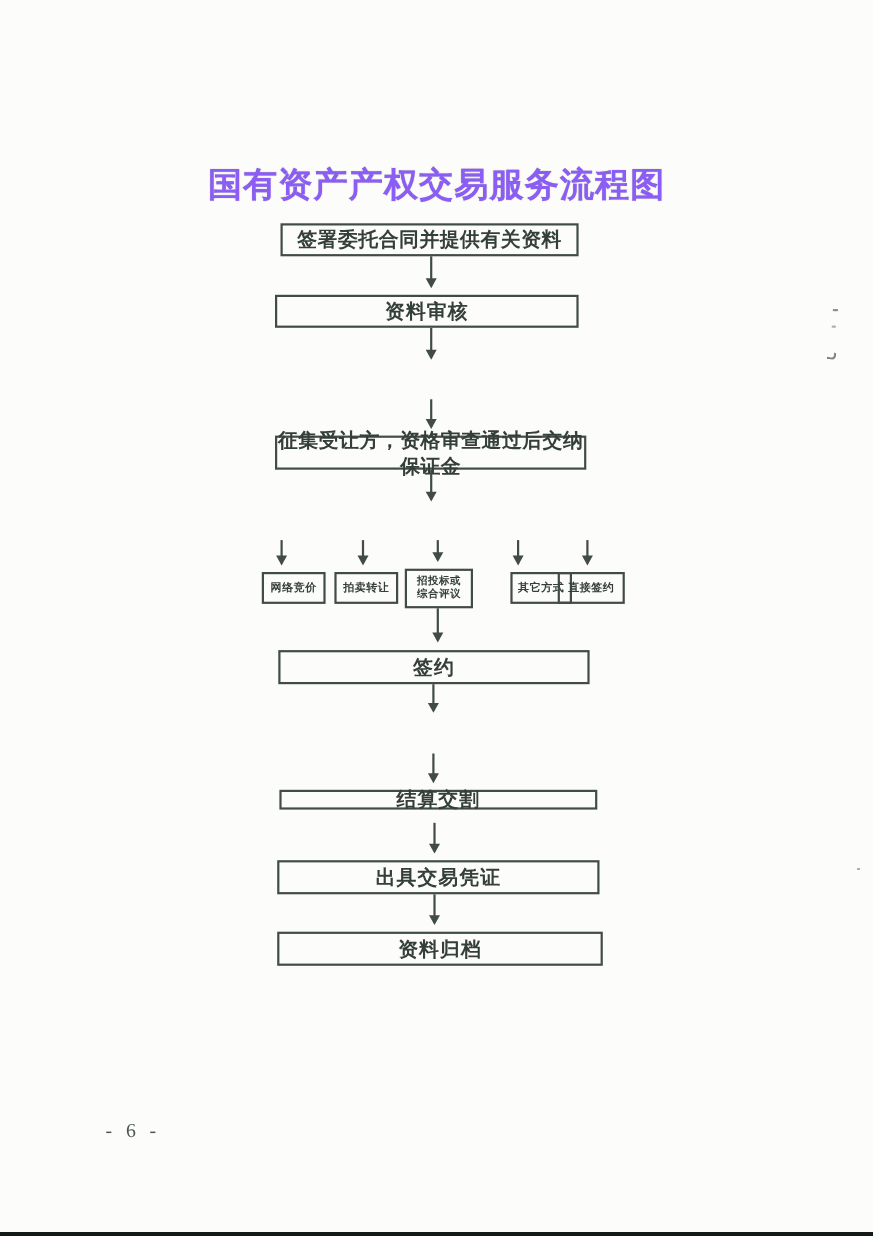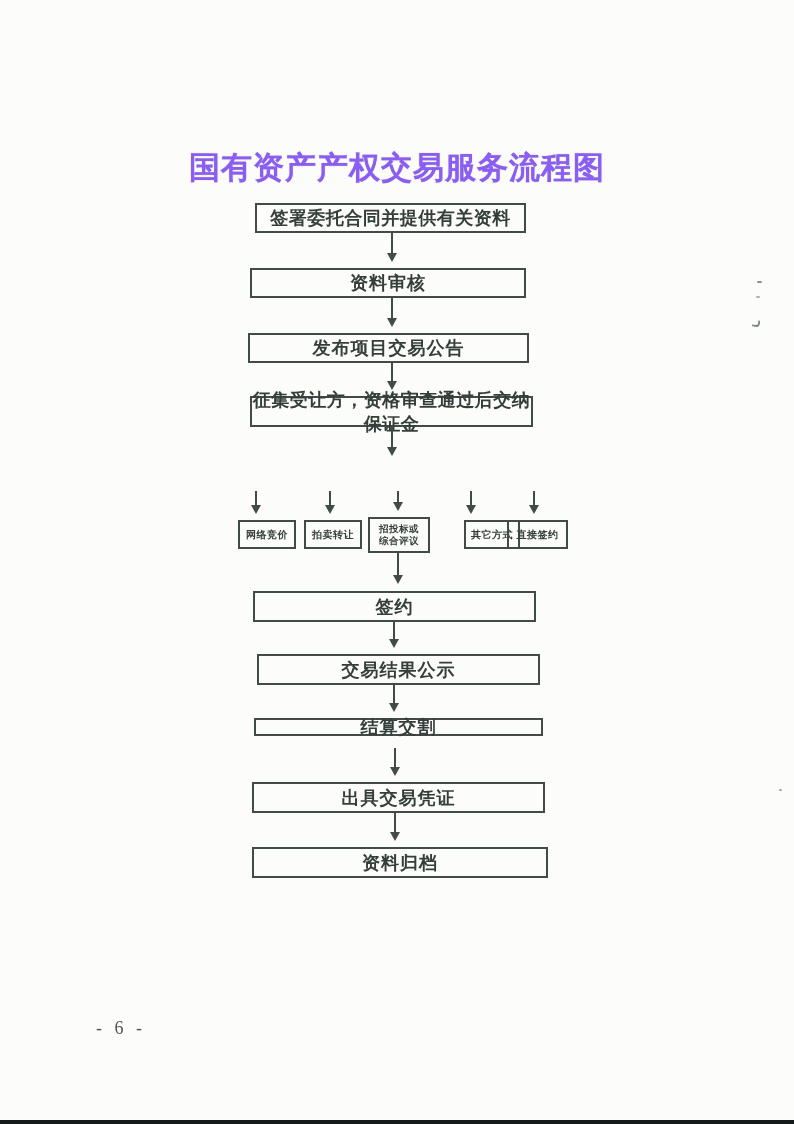--- a/index.html
+++ b/index.html
@@ -130,21 +130,20 @@
 <div class="page">
 
   <h1 class="doc-title">国有资产产权交易服务流程图</h1>
 
   <div class="fbox b1">签署委托合同并提供有关资料</div>
   <div class="arrow a1"></div>
 
   <div class="fbox b2">资料审核</div>
   <div class="arrow a2"></div>
 
-  <div class="fbox b3">发布项目交易公告</div>
   <div class="arrow a3"></div>
 
   <div class="fbox b4">征集受让方，资格审查通过后交纳保证金</div>
   <div class="arrow a4"></div>
 
 
   <div class="arrow f1"></div>
   <div class="arrow f2"></div>
   <div class="arrow f3"></div>
   <div class="arrow f4"></div>
@@ -157,21 +156,20 @@
     <span class="two-line">综合评议</span>
   </div>
   <div class="fbox small brD">其它方式</div>
   <div class="fbox small brE">直接签约</div>
 
   <div class="arrow a6"></div>
 
   <div class="fbox b6">签约</div>
   <div class="arrow a7"></div>
 
-  <div class="fbox b7">交易结果公示</div>
   <div class="arrow a8"></div>
 
   <div class="fbox b8">结算交割</div>
   <div class="arrow a9"></div>
 
   <div class="fbox b9">出具交易凭证</div>
   <div class="arrow a10"></div>
 
   <div class="fbox b10">资料归档</div>
 

